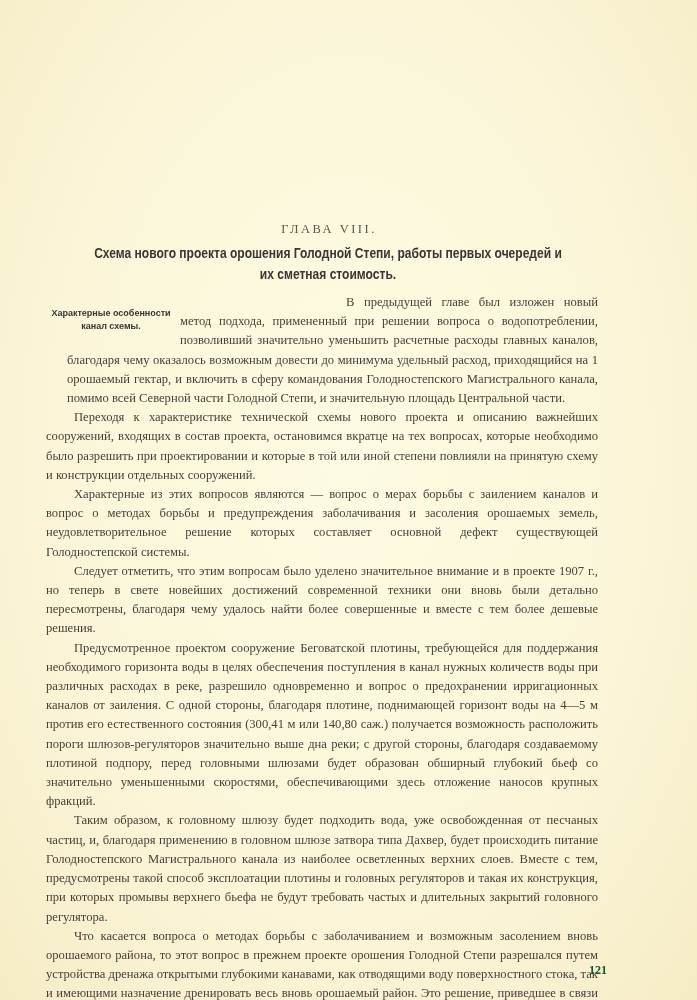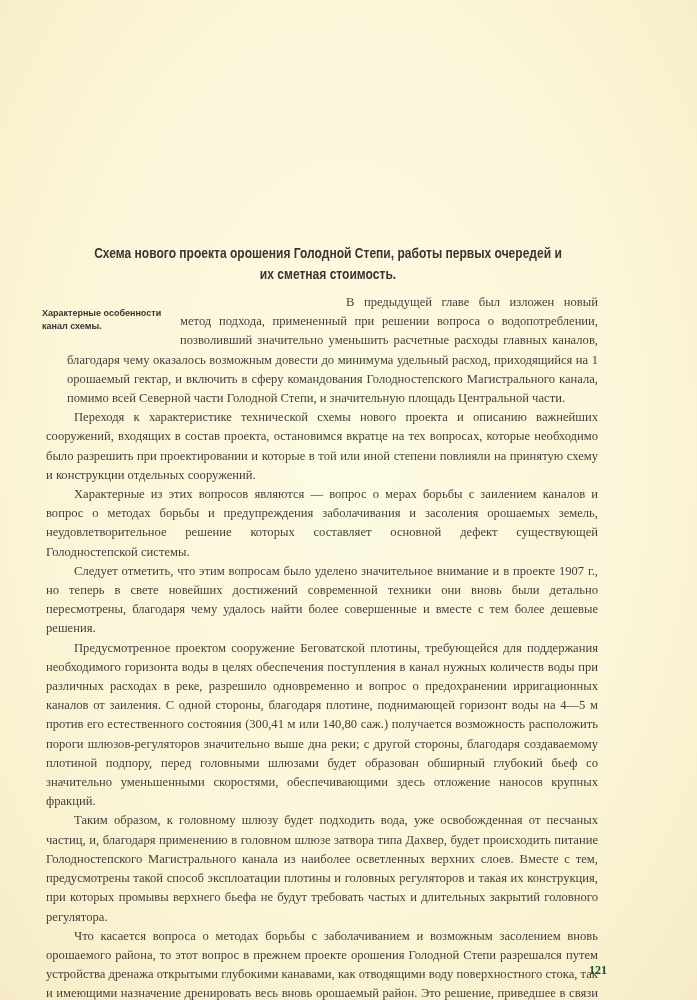--- a/index.html
+++ b/index.html
@@ -15,21 +15,21 @@
       font-family: "Liberation Serif", "DejaVu Serif", serif;
       font-size: 12.5px; letter-spacing: 2.5px; color: #5a5550;
     }
     .title {
       position: absolute; top: 243px; left: 50px; width: 556px; text-align: center;
       font-family: "Liberation Sans", "DejaVu Sans", sans-serif;
       font-weight: bold; font-size: 14px; line-height: 21px; color: #3a3533;
       transform: scaleX(0.86); transform-origin: center top;
     }
     .margin-note {
-      position: absolute; top: 307px; left: 42px; width: 138px; 
+      position: absolute; top: 307px; left: 42px; width: 138px; text-align: center;
       font-family: "Liberation Sans", "DejaVu Sans", sans-serif;
       font-weight: bold; font-size: 9px; line-height: 13px; color: #3a3533;
     }
     .body-text {
       position: absolute; left: 46px; width: 552px; top: 293px;
       font-family: "Liberation Serif", "DejaVu Serif", serif;
       font-size: 12.6px; line-height: 19.2px; color: #463f3a;
       text-align: justify;
     }
     .body-text p { margin: 0; text-indent: 28px; }
@@ -39,20 +39,21 @@
     .page-number {
       position: absolute; left: 577px; top: 963px;
       font-family: "Liberation Serif", "DejaVu Serif", serif;
       font-size: 12px; font-weight: bold; color: #14532d; margin-left: 12px;
     }
   </style>
 </head>
 <body>
 
 <div class="page">
+  <div class="chapter">ГЛАВА VIII.</div>
   <div class="title">Схема нового проекта орошения Голодной Степи, работы первых очередей и их сметная стоимость.</div>
 
   <div class="margin-note">
     <div>Характерные особенности</div>
     <div>канал схемы.</div>
   </div>
 
   <div class="body-text">
     <div class="float-gap" style="margin-top:19px;"></div>
     <p class="first"><span class="first-line-indent" style="width:166px"></span><span>В предыдущей главе был изложен новый метод подхода, примененный при решении вопроса о водопотреблении, позволивший значительно уменьшить расчетные расходы главных каналов, благодаря чему оказалось возможным довести до минимума удельный расход, приходящийся на 1 орошаемый гектар, и включить в сферу командования Голодностепского Магистрального канала, помимо всей Северной части Голодной Степи, и значительную площадь Центральной части.</span></p>

